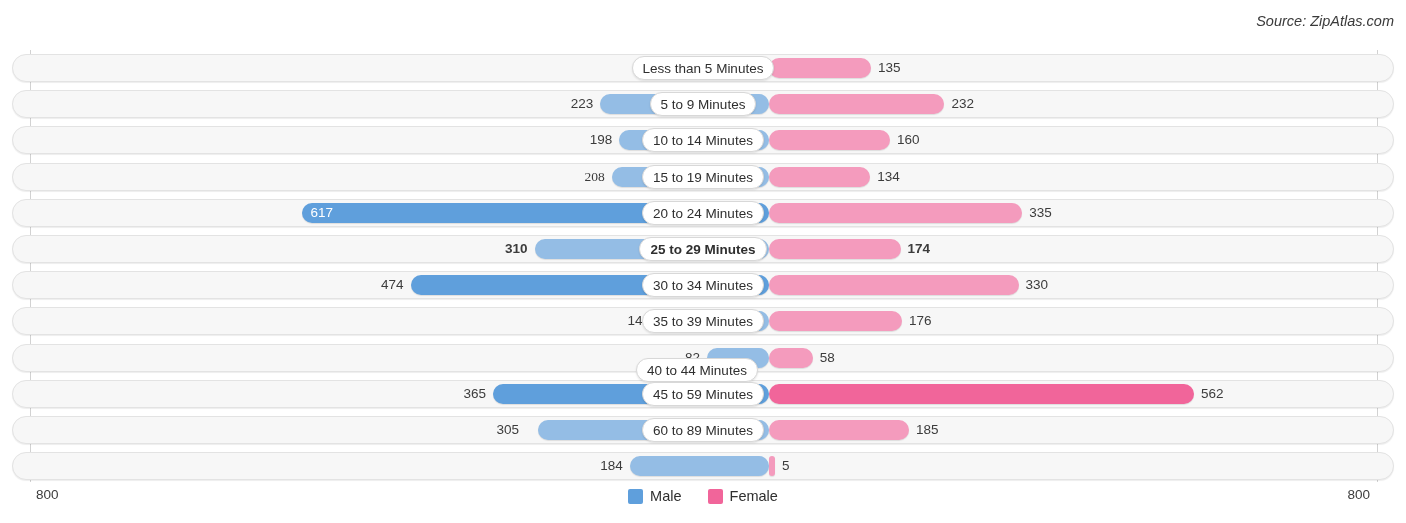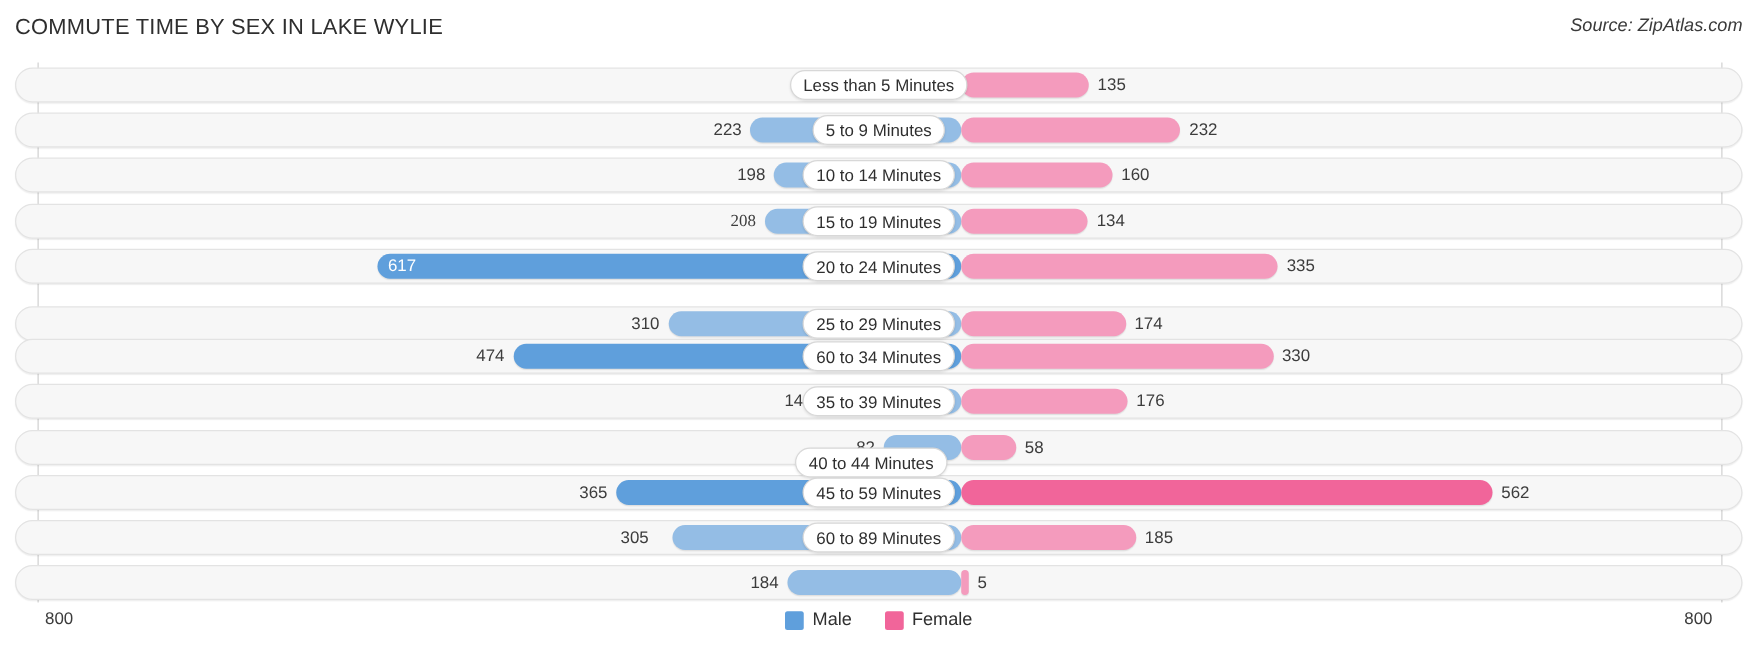--- a/index.html
+++ b/index.html
@@ -175,21 +175,20 @@
     margin-left: 7px;
     font-size: 14.5px;
     color: #2f2f2f;
     vertical-align: middle;
   }
 </style>
 </head>
 <body>
 
 <div id="header">
-  <div id="chart-title">COMMUTE TIME BY SEX IN LAKE WYLIE</div>
   <div id="source-label">Source: ZipAtlas.com</div>
 </div>
 
 <div id="plot">
   <div class="axis-line" id="axis-line-left"></div>
   <div class="axis-line" id="axis-line-right"></div>
   <div id="rows-container">
       <div class="row" style="top: 4px;">
         <div class="track"></div>
         <div class="bar bar-male" style="right: 625px; width: 89.2375px;"></div>
@@ -223,35 +222,35 @@
         <div class="pill" style="left: 0px; right: 0px; margin: 0px auto; width: fit-content;">15 to 19 Minutes</div>
       </div>
       <div class="row" style="top: 148.8px;">
         <div class="track"></div>
         <div class="bar bar-male hi" style="right: 625px; width: 466.606px;"></div>
         <div class="bar bar-female" style="left: 757px; width: 253.344px;"></div>
         <div class="val val-left inside" style="right: 1047.61px; width: 36px; text-align: left;">617</div>
         <div class="val val-right" style="left: 1017.34px; width: 44px;">335</div>
         <div class="pill" style="left: 0px; right: 0px; margin: 0px auto; width: fit-content;">20 to 24 Minutes</div>
       </div>
-      <div class="row" style="top: 195px;">
+      <div class="row" style="top: 185px; font-weight: bold;">
         <div class="track"></div>
         <div class="bar bar-male" style="right: 625px; width: 234.438px;"></div>
         <div class="bar bar-female" style="left: 757px; width: 131.588px;"></div>
         <div class="val val-left" style="right: 866.438px; width: 40px;">310</div>
         <div class="val val-right" style="left: 895.587px; width: 44px;">174</div>
         <div class="pill" style="left: 0px; right: 0px; margin: 0px auto; width: fit-content; text-align: center;">25 to 29 Minutes</div>
       </div>
       <div class="row" style="top: 221.2px;">
         <div class="track"></div>
         <div class="bar bar-male hi" style="right: 625px; width: 358.462px;"></div>
         <div class="bar bar-female" style="left: 757px; width: 249.562px;"></div>
         <div class="val val-left" style="right: 990.462px; width: 40px;">474</div>
         <div class="val val-right" style="left: 1013.56px; width: 44px;">330</div>
-        <div class="pill" style="left: 0px; right: 0px; margin: 0px auto; width: fit-content;">60 to 34 Minutes</div>
+        <div class="pill" style="left: 0px; right: 0px; margin: 0px auto; width: fit-content;">30 to 34 Minutes</div>
       </div>
       <div class="row" style="top: 257.4px;">
         <div class="track"></div>
         <div class="bar bar-male" style="right: 625px; width: 111.925px;"></div>
         <div class="bar bar-female" style="left: 757px; width: 133.1px;"></div>
         <div class="val val-left" style="right: 743.925px; width: 40px;">148</div>
         <div class="val val-right" style="left: 897.1px; width: 44px;">176</div>
         <div class="pill" style="left: 0px; right: 0px; margin: 0px auto; width: fit-content;">35 to 39 Minutes</div>
       </div>
       <div class="row" style="top: 293.6px;">

